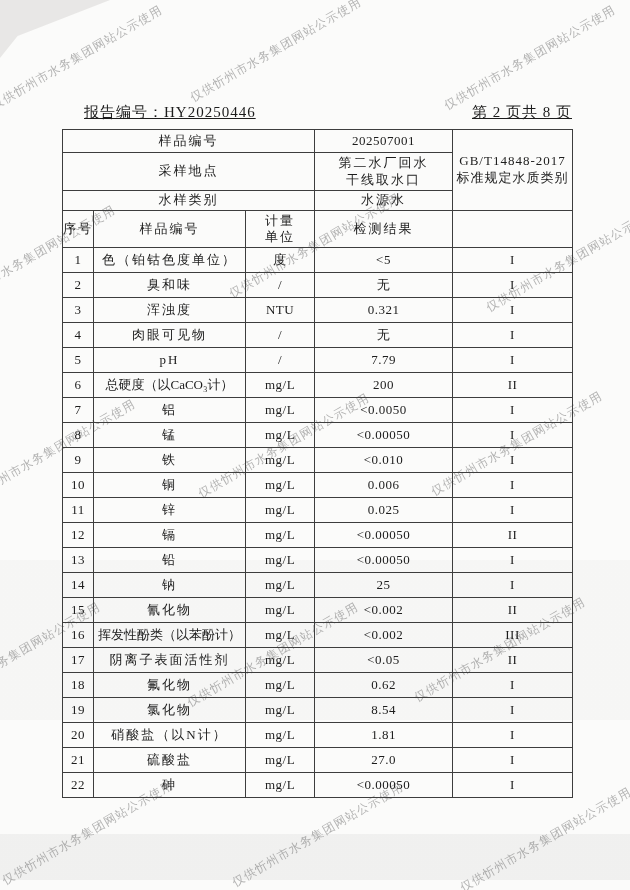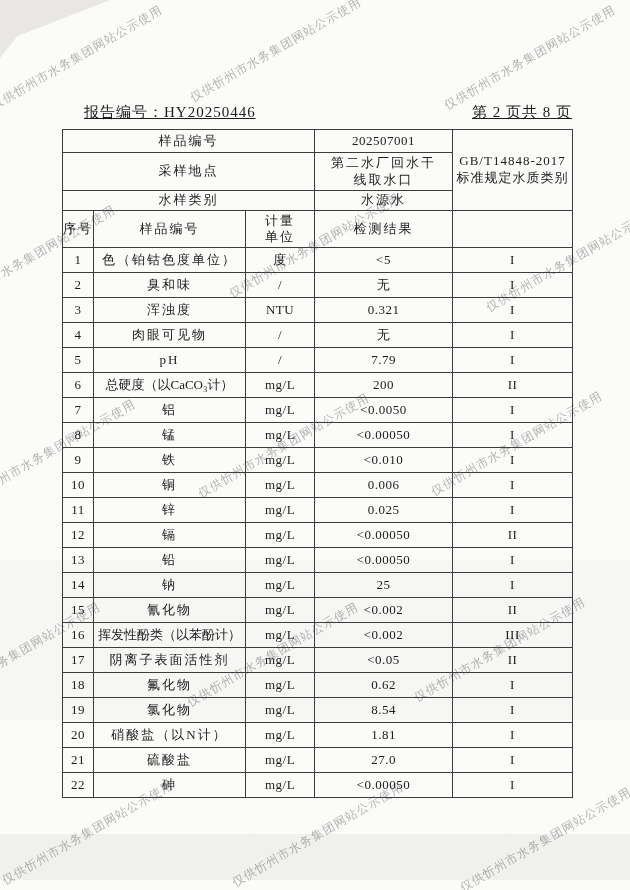--- a/index.html
+++ b/index.html
@@ -125,21 +125,21 @@
         <tr class="r-sample1">
           <td colspan="3" class="lbl">样品编号</td>
           <td class="num">202507001</td>
           <td rowspan="3" class="gb-cell">
             <div>GB/T14848-2017</div>
             <div>标准规定水质类别</div>
           </td>
         </tr>
         <tr class="r-sample2">
           <td colspan="3" class="lbl">采样地点</td>
-          <td class="lbl" style="line-height:1.3;padding:1px 13px;">第二水厂回水干线取水口</td>
+          <td class="lbl" style="line-height:1.3;padding:1px 20px;">第二水厂回水干线取水口</td>
         </tr>
         <tr class="r-sample3">
           <td colspan="3" class="lbl">水样类别</td>
           <td class="lbl">水源水</td>
         </tr>
         <tr class="r-header">
           <td class="lbl">序号</td>
           <td class="lbl">样品编号</td>
           <td>
             <div class="unit-2line">计量</div>

